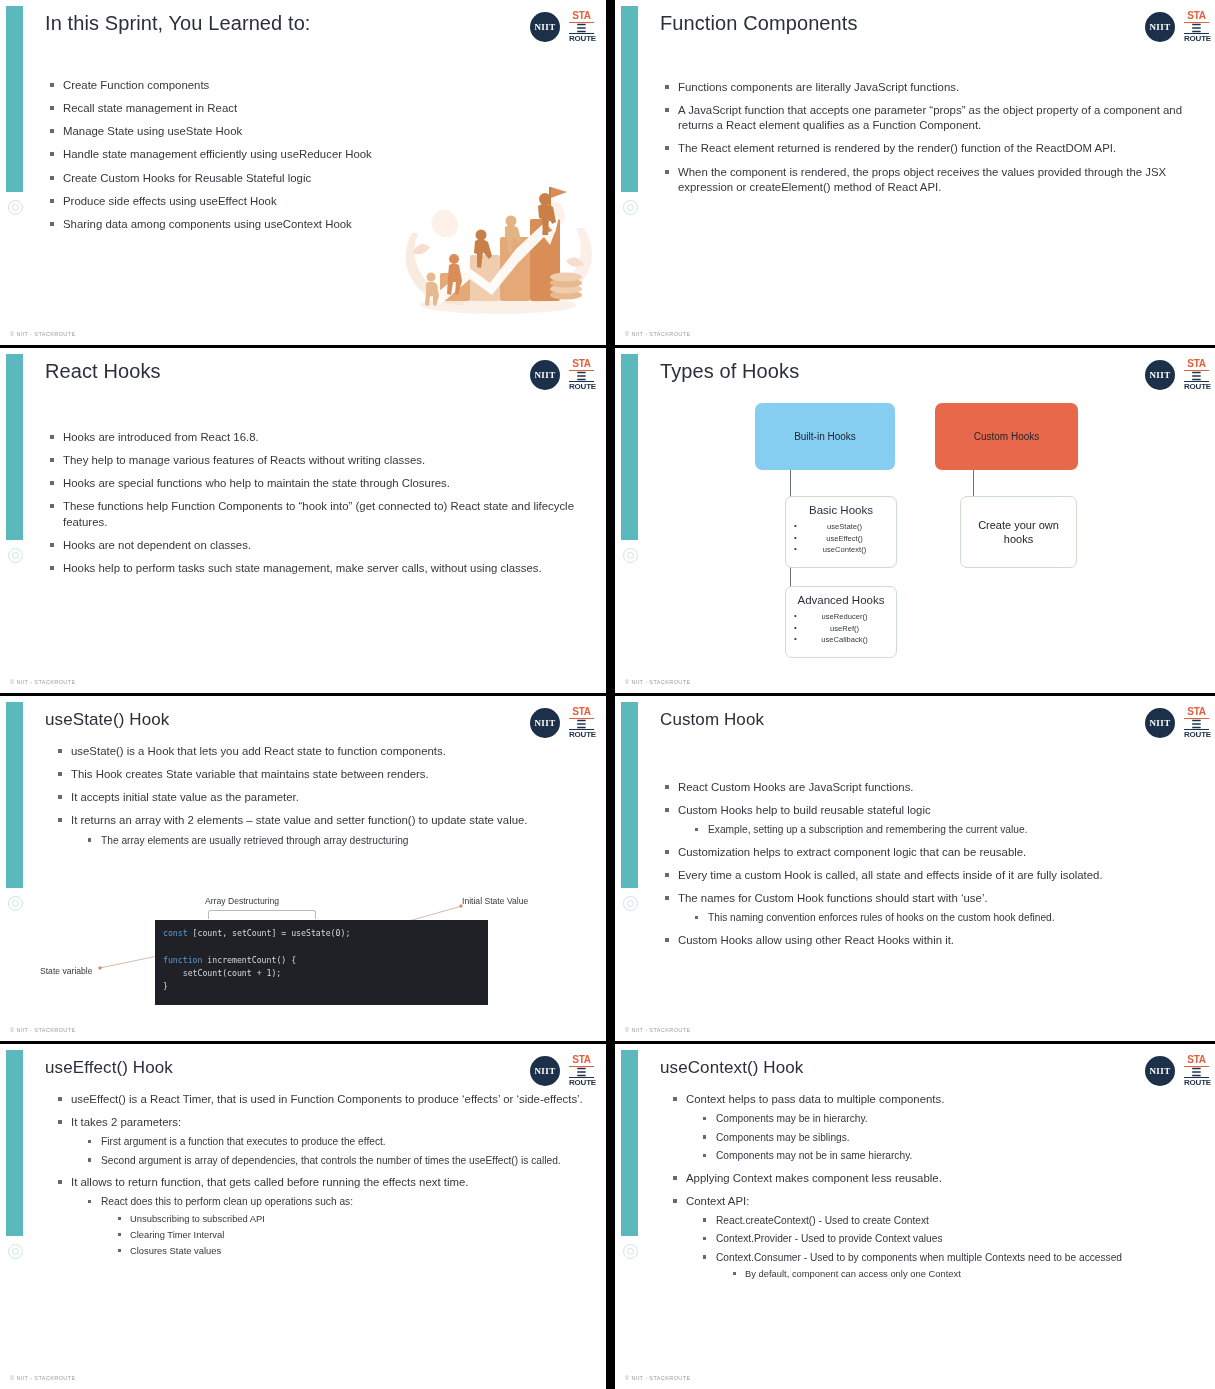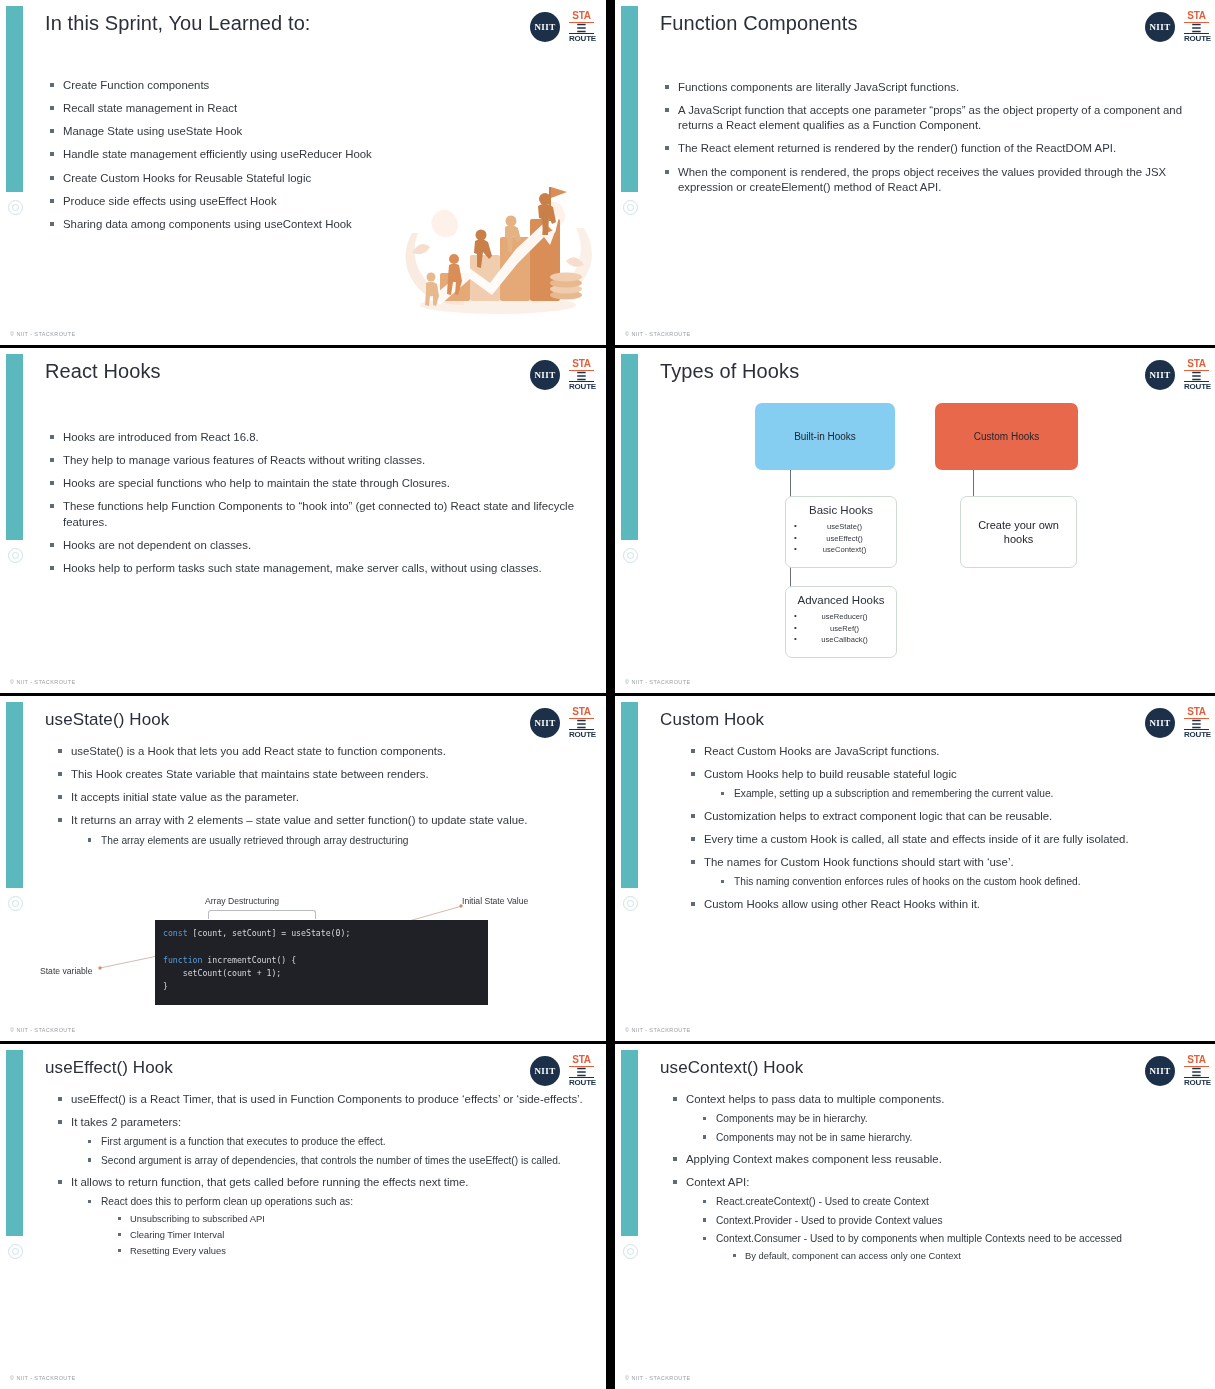--- a/index.html
+++ b/index.html
@@ -485,21 +485,21 @@
     <div class="logo-group">
       <div class="niit-logo">NIIT</div>
       <div class="sr-logo">
         <div class="sr-top">STA</div>
         <div class="sr-mid">
             <span>☰</span>
           </div>
         <div class="sr-bot">ROUTE</div>
       </div>
     </div>
-    <div class="content tight" style="left:76px;">
+    <div class="content tight" style="left:50px;margin-top:36px;">
       <ul class="lv1">
         <li>React Custom Hooks are JavaScript functions.</li>
         <li>
           <span>Custom Hooks help to build reusable stateful logic</span>
           <ul class="lv2 sub-indent-1">
             <li>Example, setting up a subscription and remembering the current value.</li>
           </ul>
         </li>
         <li>Customization helps to extract component logic that can be reusable.</li>
         <li>Every time a custom Hook is called, all state and effects inside of it are fully isolated.</li>
@@ -540,21 +540,21 @@
           </ul>
         </li>
         <li>
           <span>It allows to return function, that gets called before running the effects next time.</span>
           <ul class="lv2 sub-indent-1">
             <li>
               <span>React does this to perform clean up operations such as:</span>
               <ul class="lv3 sub-indent-1">
                 <li>Unsubscribing to subscribed API</li>
                 <li>Clearing Timer Interval</li>
-                <li>Resetting Every values</li>
+                <li>Closures State values</li>
               </ul>
             </li>
           </ul>
         </li>
       </ul>
     </div>
     <div class="footer">© NIIT - STACKROUTE</div>
   </div>
 
   <div class="slide">
@@ -570,20 +570,21 @@
           </div>
         <div class="sr-bot">ROUTE</div>
       </div>
     </div>
     <div class="content tight" style="left:58px;">
       <ul class="lv1">
         <li>
           <span>Context helps to pass data to multiple components.</span>
           <ul class="lv2 sub-indent-1">
             <li>Components may be in hierarchy.</li>
+            <li>Components may be siblings.</li>
             <li>Components may not be in same hierarchy.</li>
           </ul>
         </li>
         <li>Applying Context makes component less reusable.</li>
         <li>
           <span>Context API:</span>
           <ul class="lv2 sub-indent-1">
             <li>React.createContext() - Used to create Context</li>
             <li>Context.Provider - Used to provide Context values</li>
             <li>

